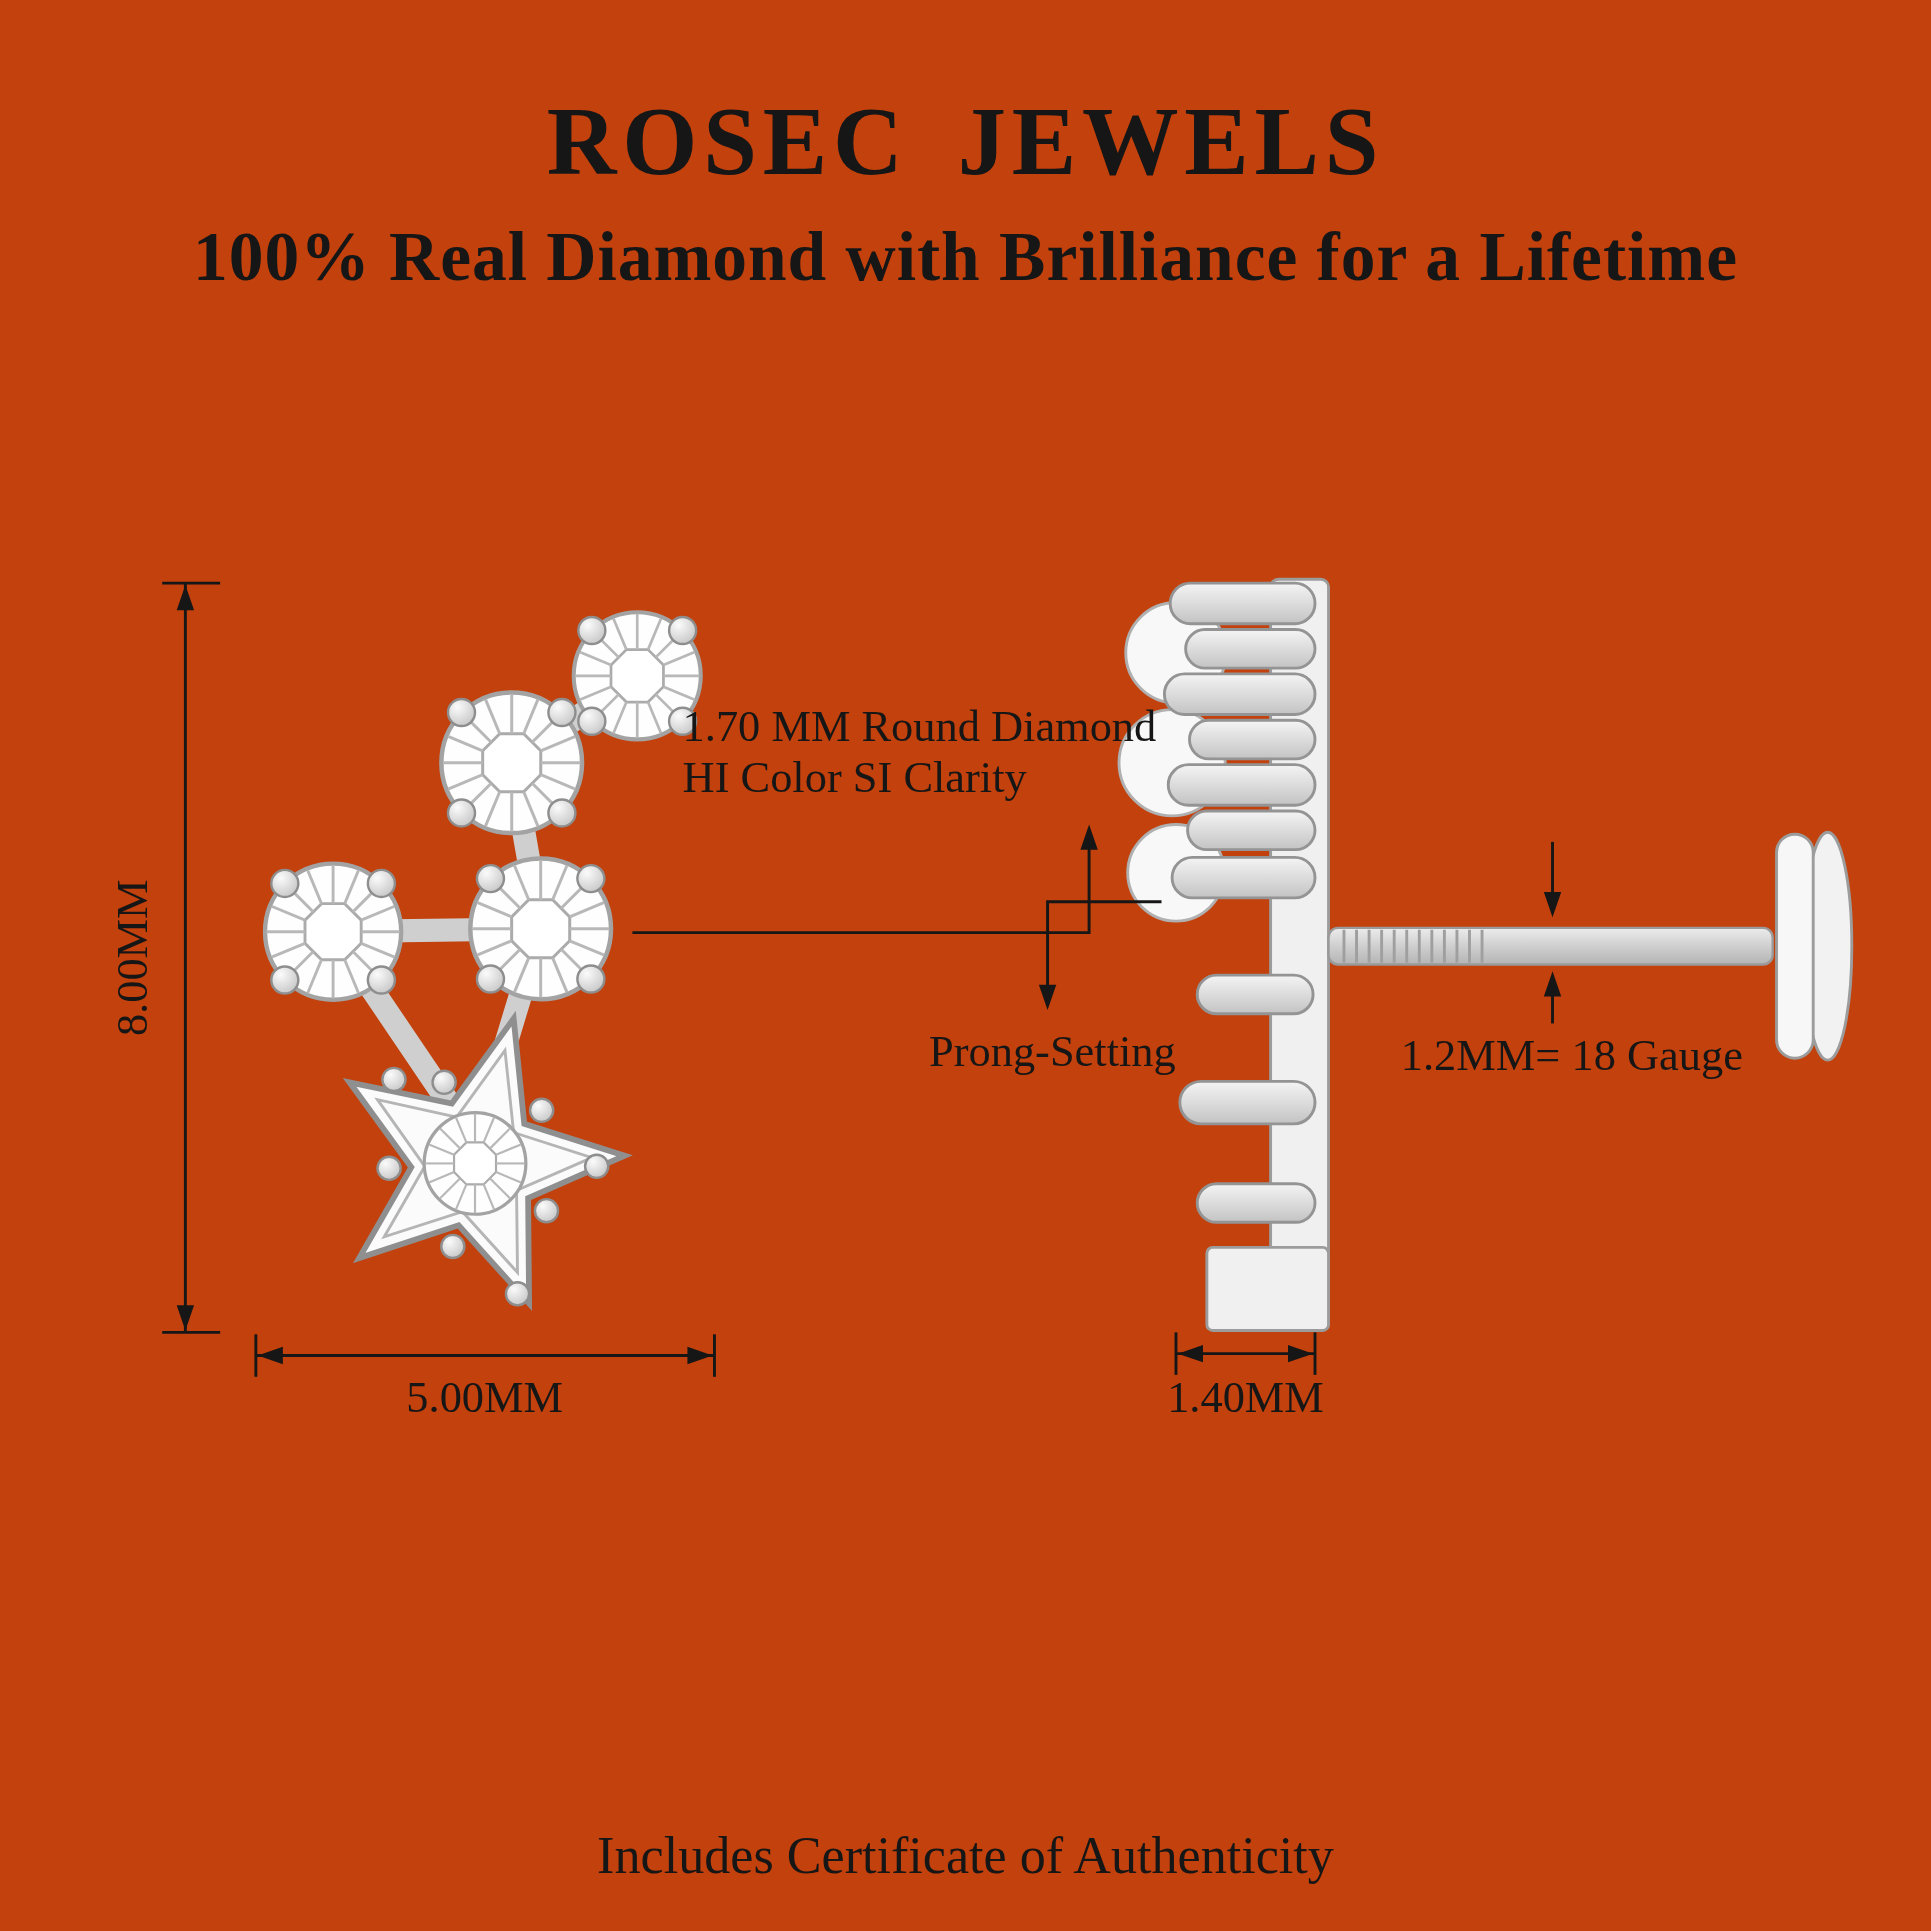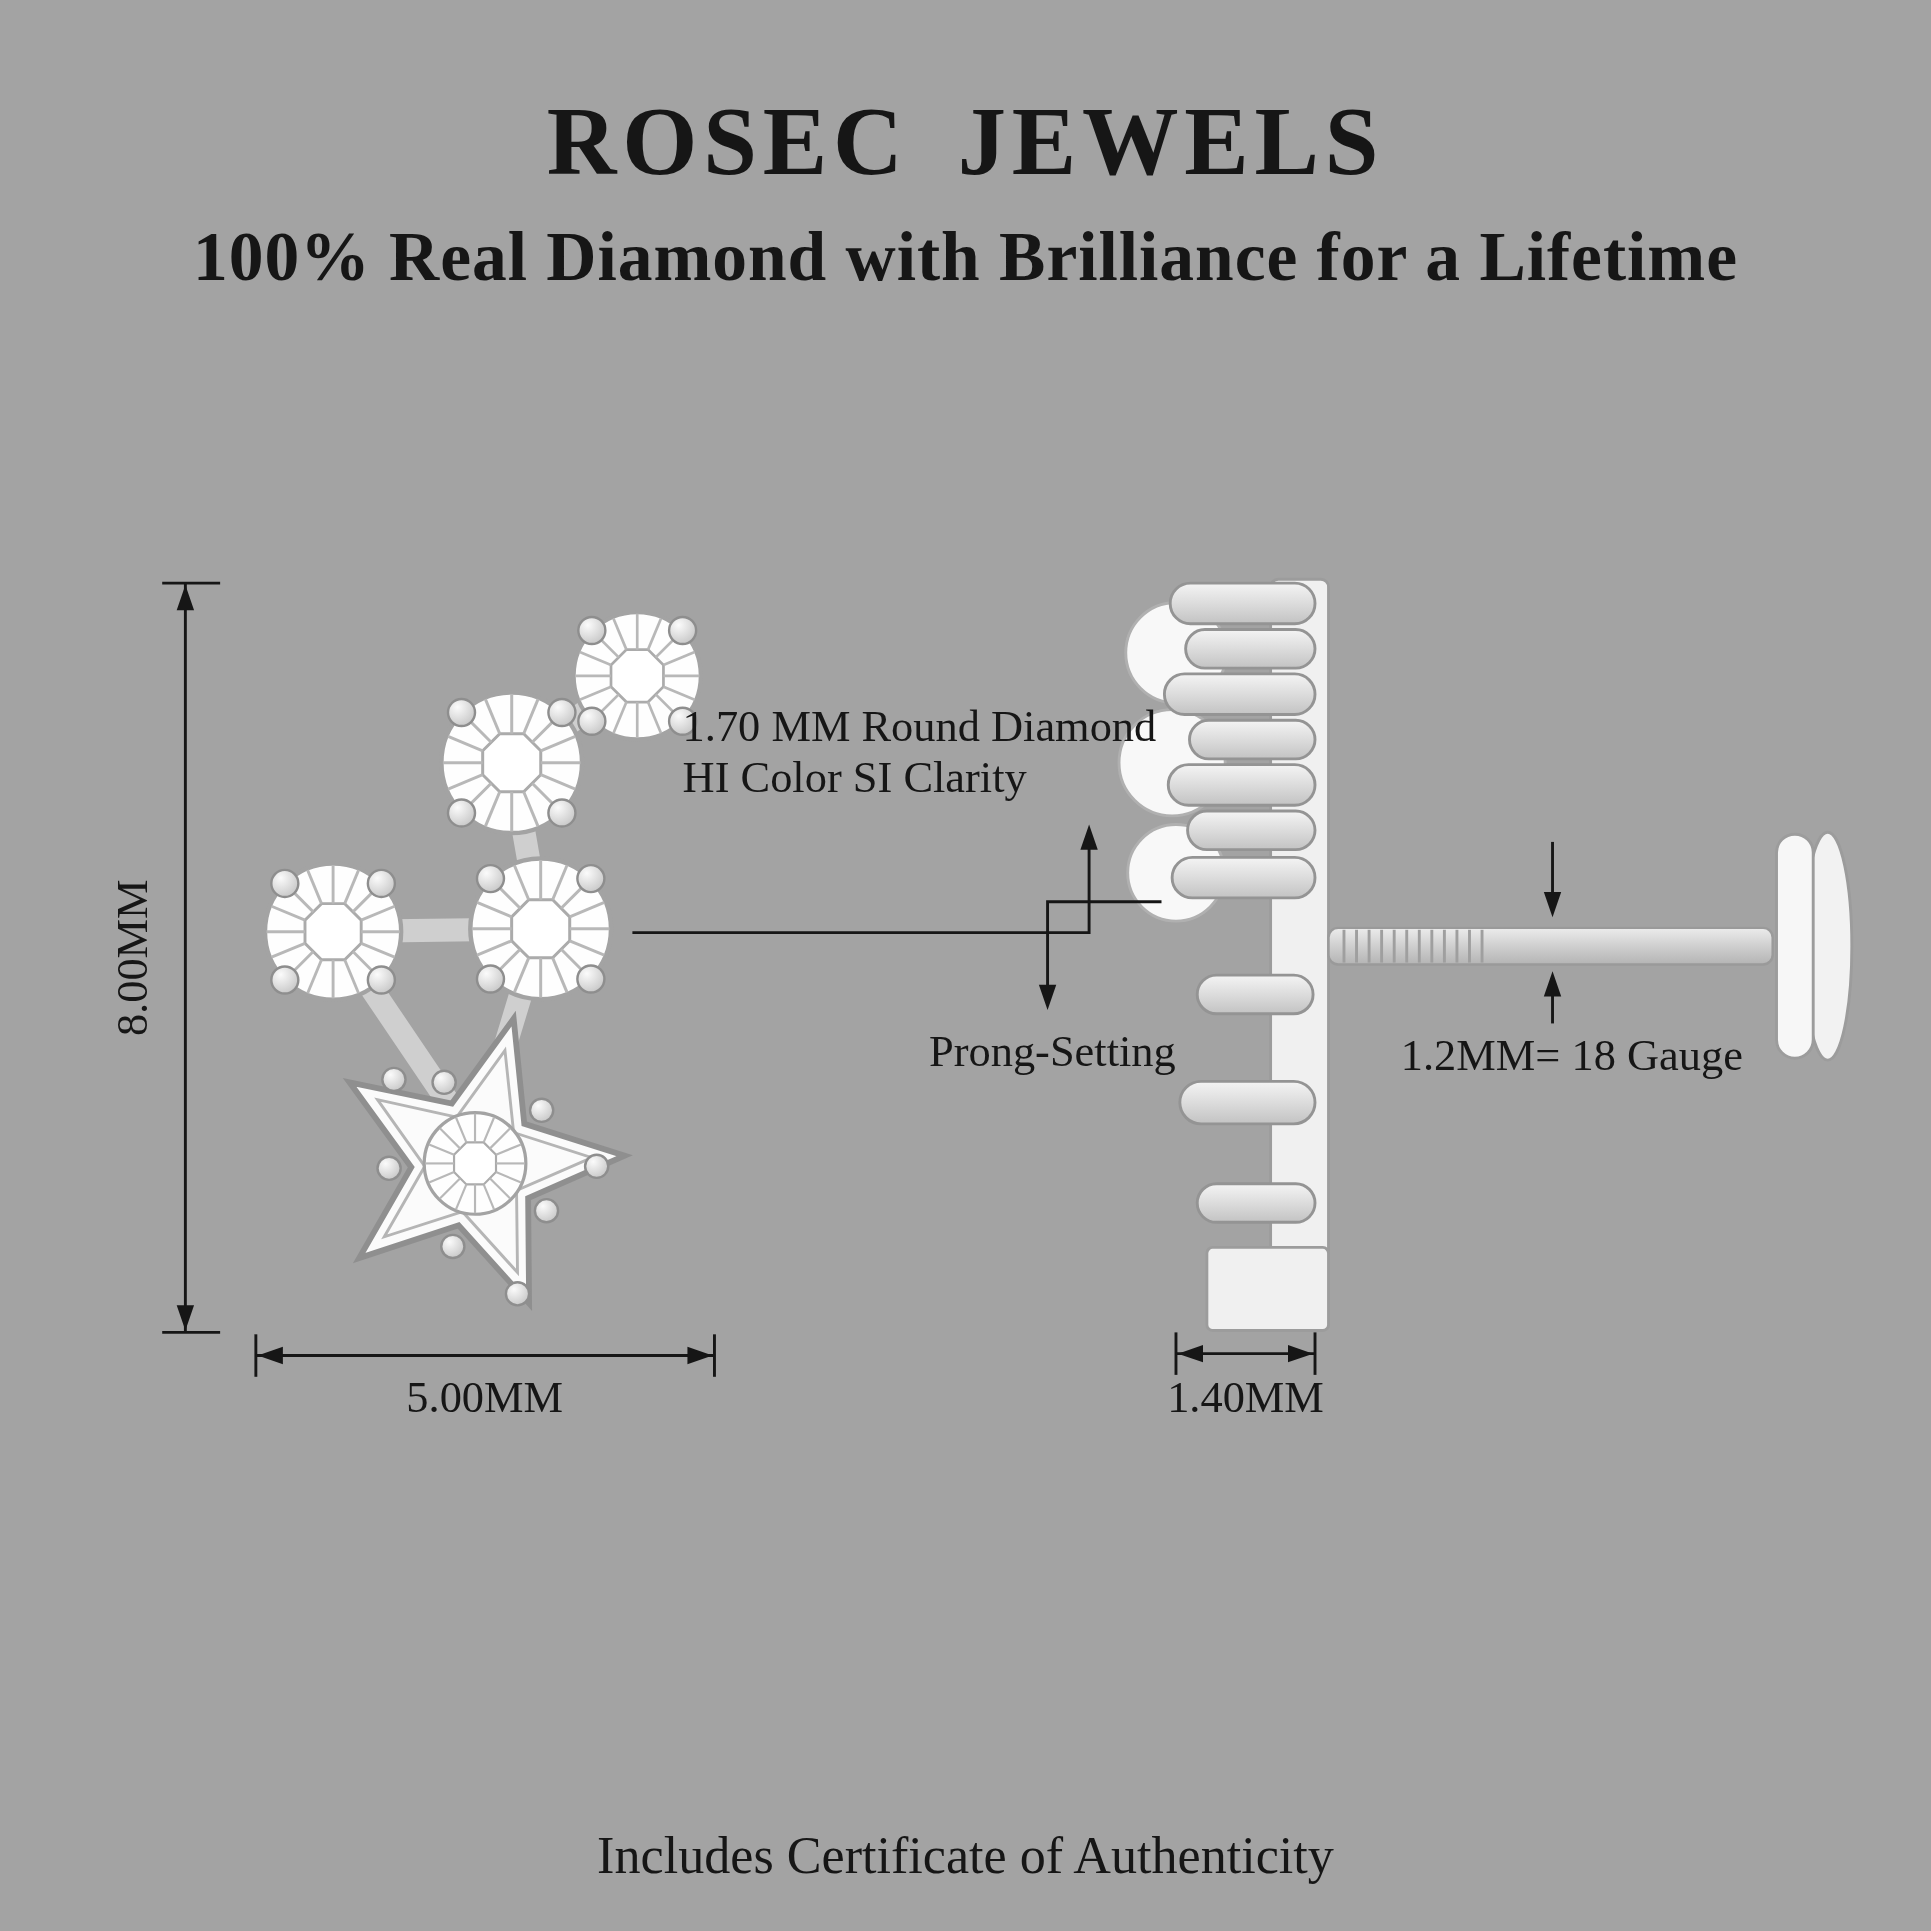--- a/index.html
+++ b/index.html
@@ -1,19 +1,19 @@
 <!DOCTYPE html>
 <html><head>
 <meta charset="utf-8">
 <style>
   html,body{margin:0;padding:0;background:#ffffff;}
   .page{
     position:relative;
     width:1931px;height:1931px;
-    background:#a3a3a3;
+    background:#c2410c;
     overflow:hidden;
     font-family:"Liberation Serif","DejaVu Serif",serif;
   }
   .art{position:absolute;left:0;top:0;width:1931px;height:1931px;}
   text{fill:#161616;font-family:"Liberation Serif","DejaVu Serif",serif;}
   .t-title{font-size:100px;font-weight:bold;letter-spacing:6px;word-spacing:20px;}
   .t-sub{font-size:72px;font-weight:bold;letter-spacing:1px;}
   .t-label{font-size:46px;}
   .t-footer{font-size:54px;}
   .dimline{stroke:#161616;stroke-width:3;fill:none;}

